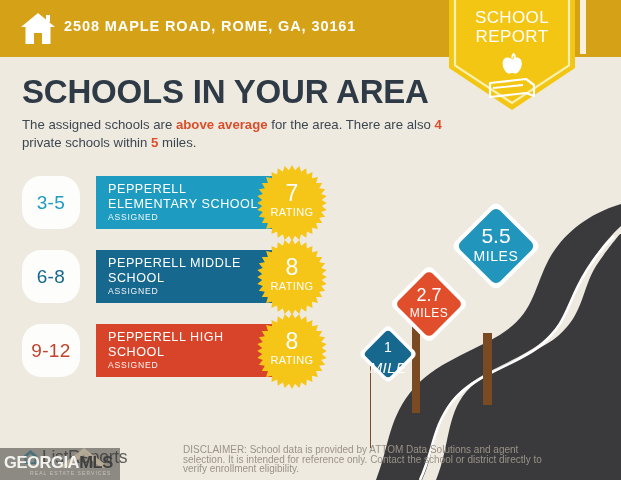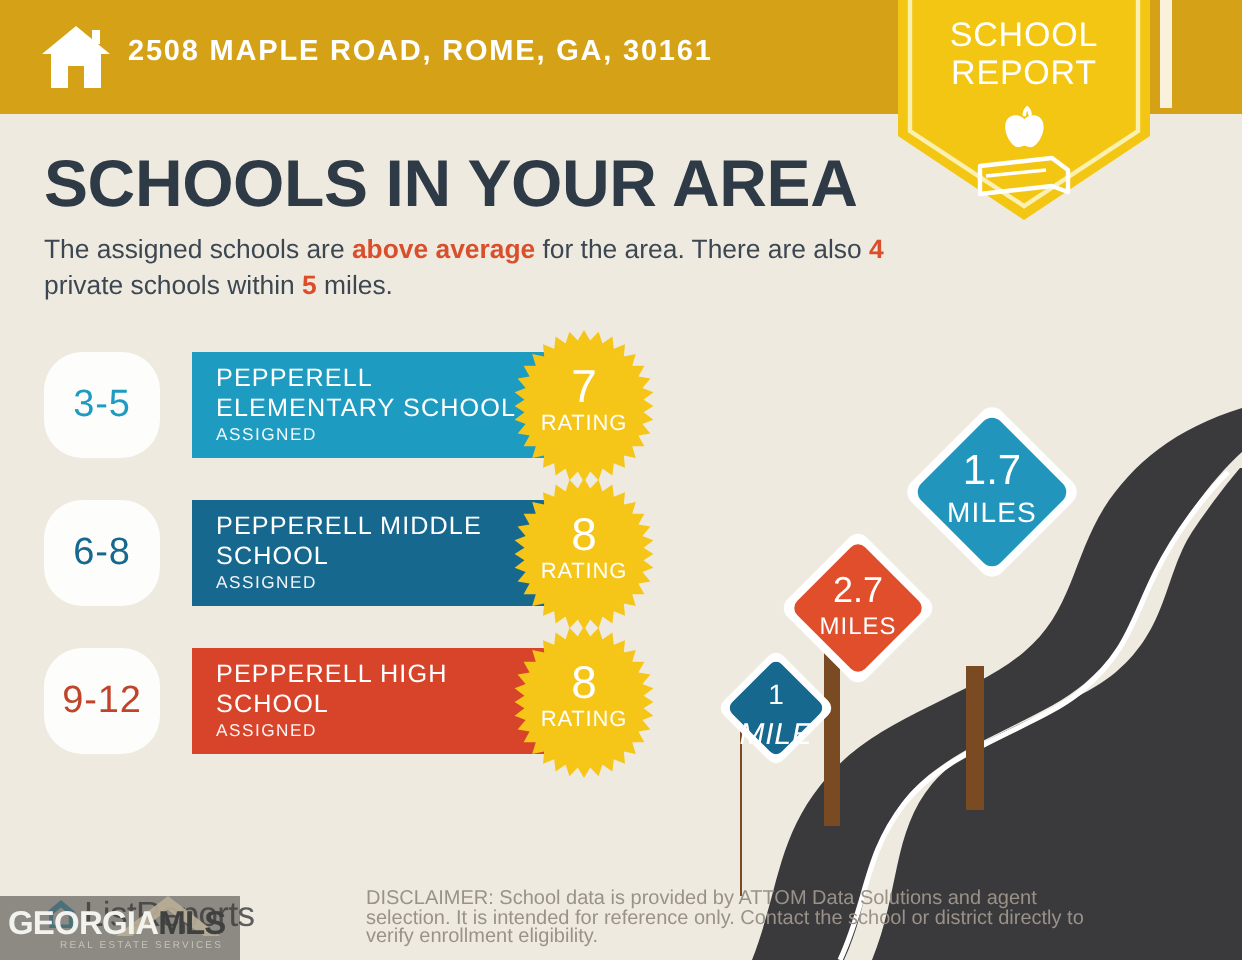--- a/index.html
+++ b/index.html
@@ -341,21 +341,21 @@
       <rect x="42" y="125" width="8" height="92" fill="#7A4A22"></rect>
       <rect x="-6" y="160" width="7" height="92" fill="#7A4A22"></rect>
     </svg>
 
     
     <div class="sign" style="left:76px; top:0px; width:100px; height:100px;">
       <svg width="100" height="100" viewBox="0 0 100 100">
         <rect x="18" y="18" width="64" height="64" rx="7" transform="rotate(45 50 50)" fill="#FFFFFF"></rect>
         <rect x="22" y="22" width="56" height="56" rx="6" transform="rotate(45 50 50)" fill="#2295BC"></rect>
       </svg>
-      <div class="sign-text" style="top:29px; font-size:21px; line-height:21px;">1.7</div>
+      <div class="sign-text" style="top:29px; font-size:21px; line-height:21px;">5.5</div>
       <div class="sign-text" style="top:52px; font-size:14px; letter-spacing:0.6px;">MILES</div>
     </div>
 
     
     <div class="sign" style="left:16px; top:65px; width:86px; height:86px;">
       <svg width="86" height="86" viewBox="0 0 86 86">
         <rect x="15" y="15" width="56" height="56" rx="6" transform="rotate(45 43 43)" fill="#FFFFFF"></rect>
         <rect x="19" y="19" width="48" height="48" rx="5" transform="rotate(45 43 43)" fill="#E04E2C"></rect>
       </svg>
       <div class="sign-text" style="top:25px; font-size:18px; line-height:18px;">2.7</div>

